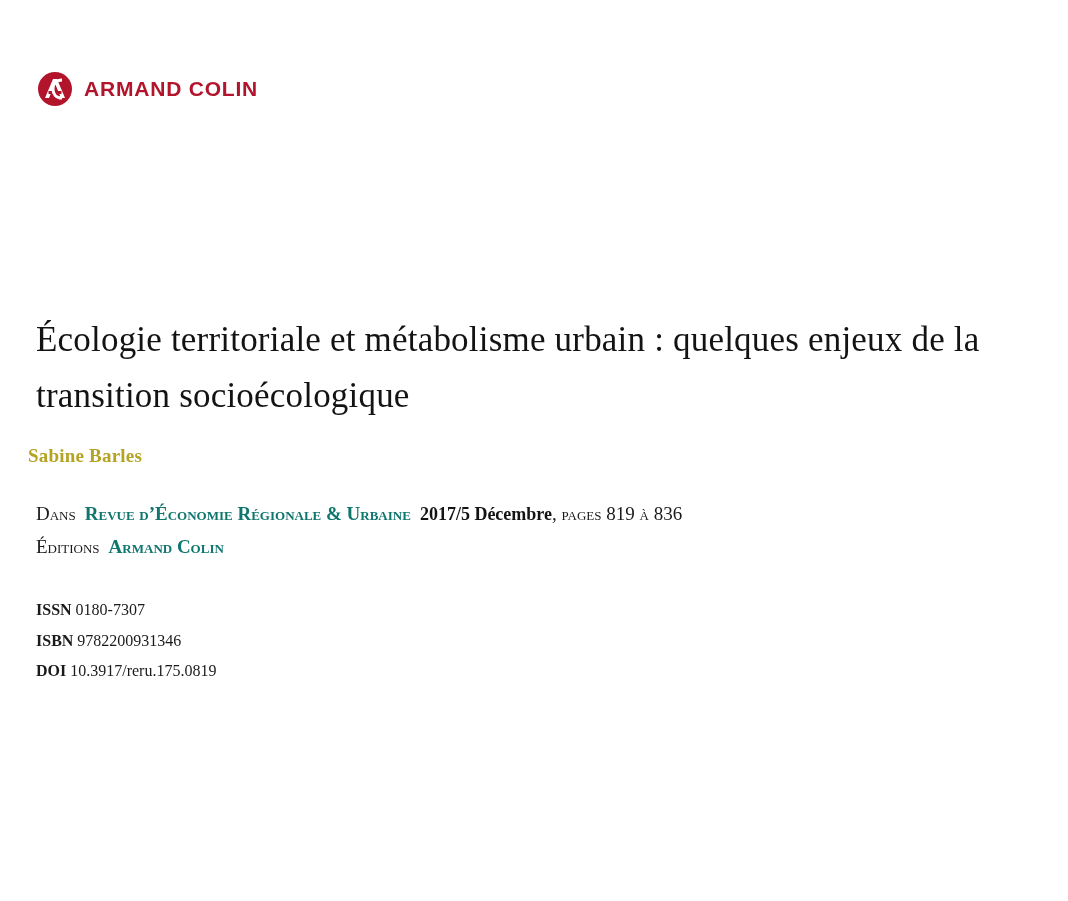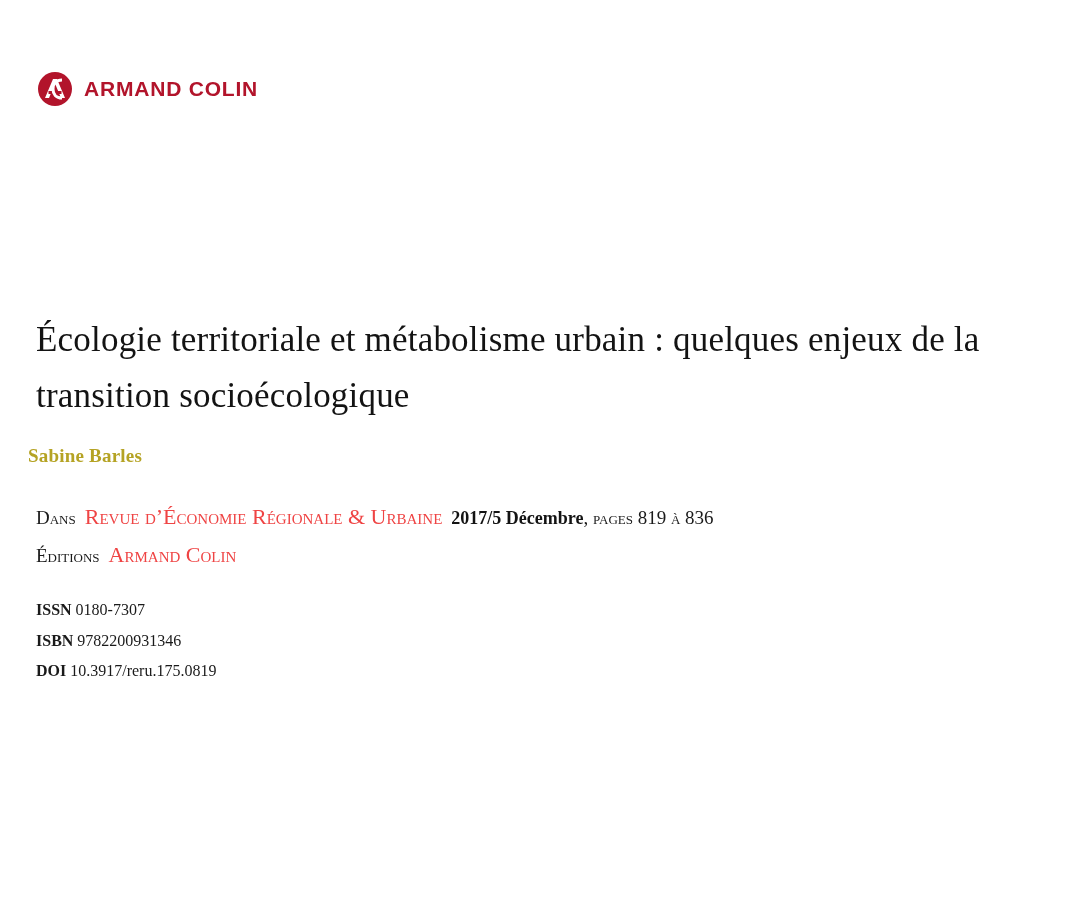--- a/index.html
+++ b/index.html
@@ -82,24 +82,24 @@
     font-size: 18px;
     line-height: 1.72;
     color: #1a1a1a;
   }
   .smallcaps {
     font-variant: small-caps;
     font-size: 19px;
     text-align: right;
   }
   .teal-sc {
-    color: #ef4444;
-    font-weight: normal;
+    color: #0f766e;
+    font-weight: bold;
     font-variant: small-caps;
-    font-size: 22px;
+    font-size: 19px;
   }
   .bold-dark {
     font-weight: bold;
     color: #131313;
   }
 
   
   .ids-block {
     position: absolute;
     left: 36px;

